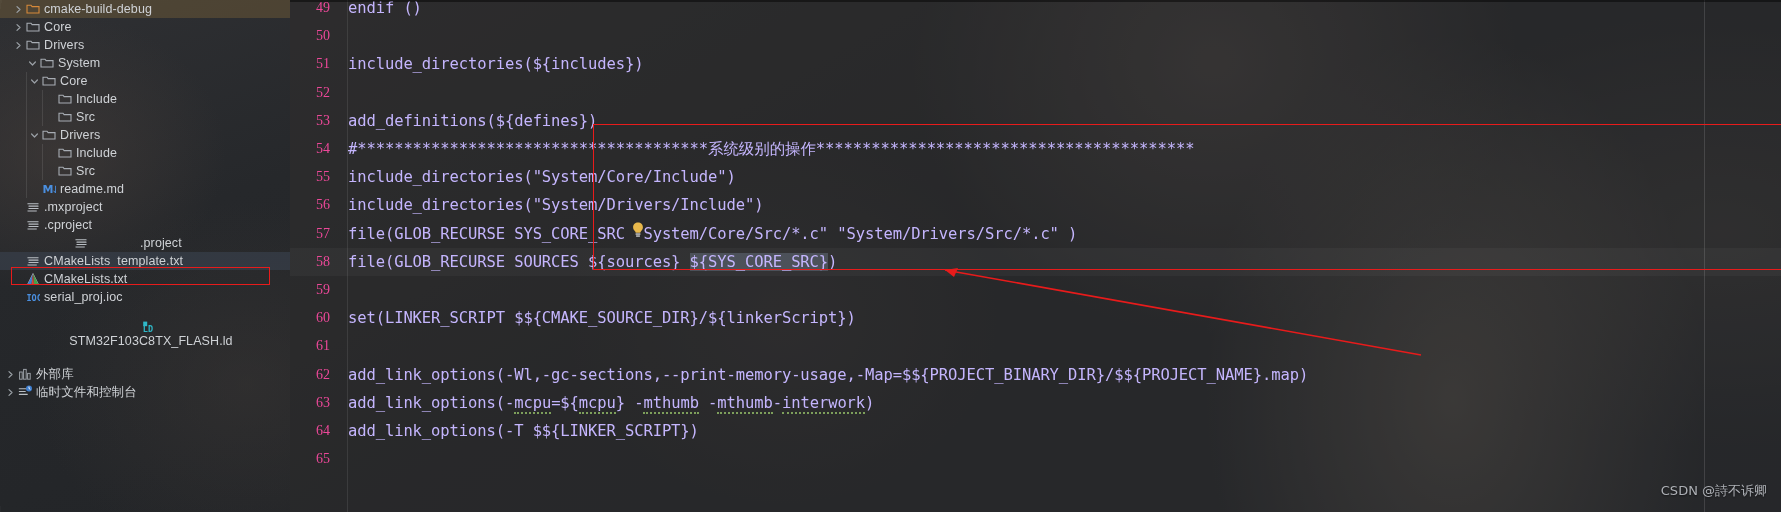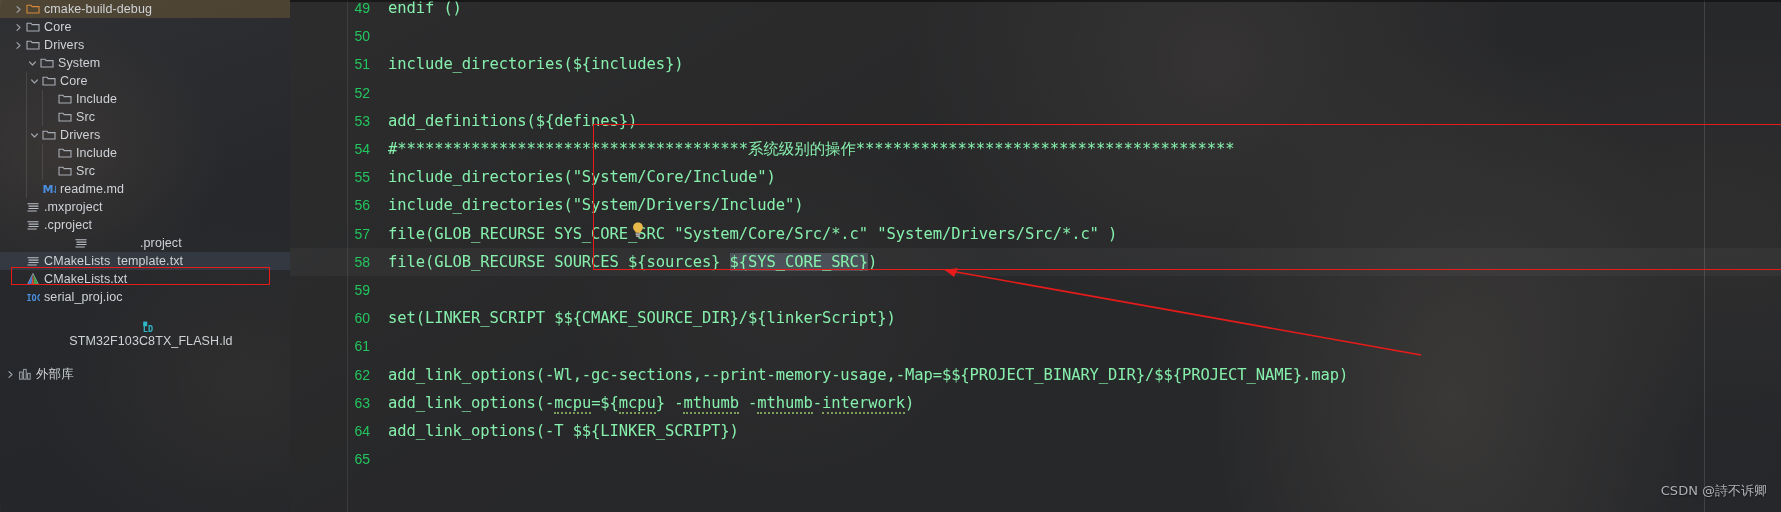--- a/index.html
+++ b/index.html
@@ -118,28 +118,27 @@
     background:rgba(255,255,255,0.09);
   }
 
   .code-row {
     position:absolute; left:0; right:0; height:28px;
     display:flex; align-items:center;
     z-index:4;
   }
   .ln {
     width:48px; text-align:right; padding-right:8px;
-    color:#22c55e; font-size:14px;
-    font-family:Liberation Sans, sans-serif;
+    color:#ec4899; font-size:14px;
+    font-family:Liberation Serif, serif;
     user-select:none;
-    margin-left:40px;
   }
   .code {
     margin-left:10px;
-    color:#86efac;
+    color:#c4b5fd;
     font-size:15.5px;
     font-family:"DejaVu Sans Mono", monospace;
     white-space:pre;
     letter-spacing:-0.1px;
   }
   .code .cn { font-family:"DejaVu Sans", sans-serif; }
   .sel { background:rgba(135,150,172,0.32); }
   .squig {
     border-bottom:2px dotted rgba(140,180,100,0.85);
     padding-bottom:0px;
@@ -394,20 +393,37 @@
           </span>
           <span class="ic">
             <svg width="14" height="14" viewBox="0 0 14 14">
               <rect x="1.6" y="5" width="2.6" height="7.2" fill="none" stroke="#9aa0a6" stroke-width="1"></rect>
               <rect x="5.6" y="2.4" width="2.6" height="9.8" fill="none" stroke="#9aa0a6" stroke-width="1"></rect>
               <rect x="9.6" y="6.4" width="2.6" height="5.8" fill="none" stroke="#9aa0a6" stroke-width="1"></rect>
             </svg>
           </span>
           <span class="lbl">外部库</span>
         </div>
+        <div class="row" style="padding-left: 4px;">
+          <span class="arrow">
+            <svg width="9" height="9" viewBox="0 0 9 9">
+              <path fill="none" stroke="#9aa0a6" stroke-width="1.2" stroke-linecap="round" stroke-linejoin="round" d="M3 1.6 L6 4.5 L3 7.4"></path>
+            </svg>
+          </span>
+          <span class="ic">
+            <svg width="14" height="14" viewBox="0 0 14 14">
+              <rect x="0.8" y="3.2" width="9" height="1.1" fill="#b9bec4" rx="0.4"></rect>
+              <rect x="0.8" y="6" width="7" height="1.1" fill="#b9bec4" rx="0.4"></rect>
+              <rect x="0.8" y="8.8" width="9" height="1.1" fill="#b9bec4" rx="0.4"></rect>
+              <circle cx="11" cy="3.4" r="3" fill="#3f7fd0"></circle>
+              <path d="M11 1.6v1.9l1.3 0.8" stroke="#fff" stroke-width="0.9" fill="none"></path>
+            </svg>
+          </span>
+          <span class="lbl">临时文件和控制台</span>
+        </div>
         <div class="guide" style="left: 26px; top: 72px; height: 126px;"></div>
         <div class="guide" style="left: 42px; top: 90px; height: 36px;"></div>
         <div class="guide" style="left: 42px; top: 144px; height: 36px;"></div>
       </div>
     <div id="tree-redbox"></div>
   </div>
 
   <div id="editor">
     <div id="editor-bg"></div>
     <div id="gutter"></div>

